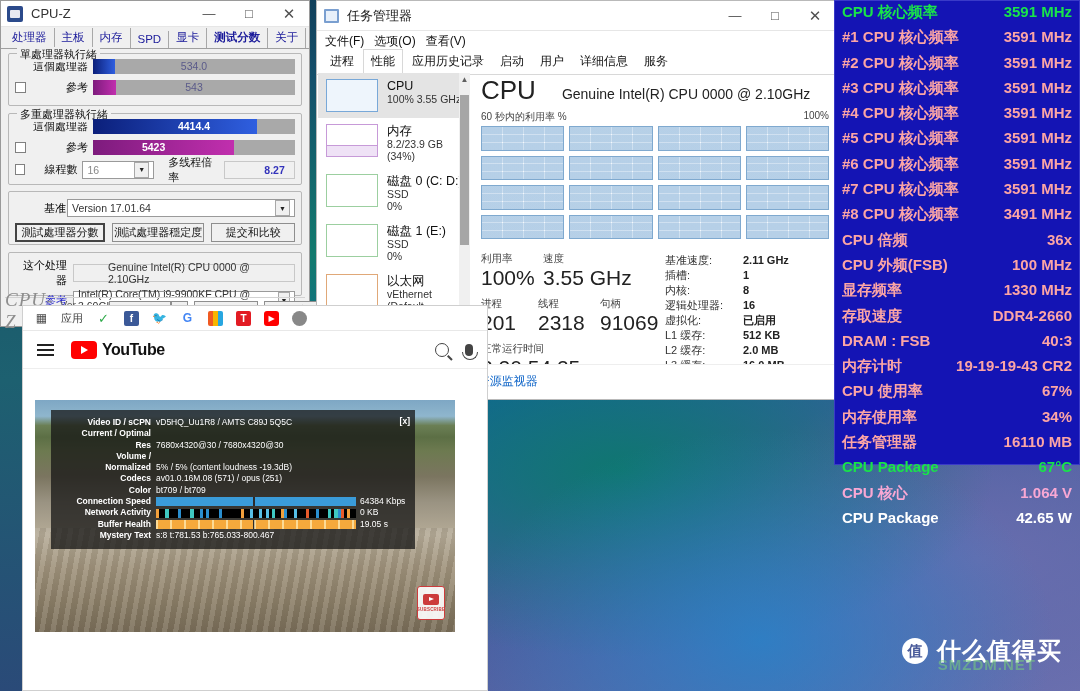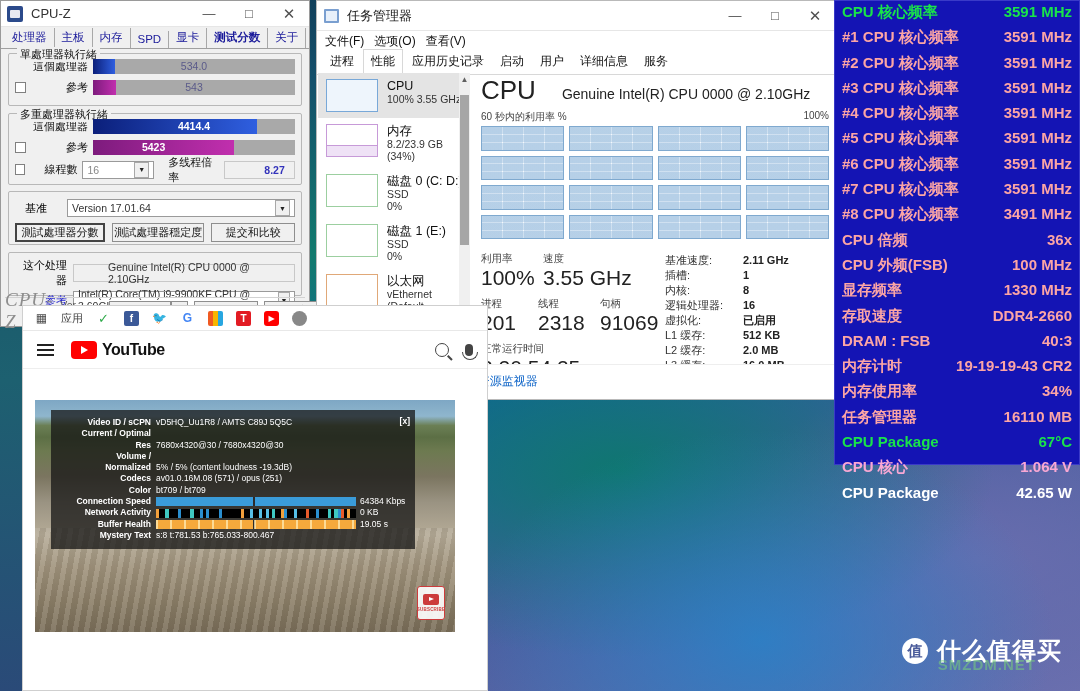--- a/index.html
+++ b/index.html
@@ -276,21 +276,21 @@
         <span style="color:#888">16</span>
         <span class="combo-arrow">▼</span>
       </div>
       <span style="font-size:11px;color:#111;margin-left:14px">多线程倍率</span>
       <div class="fld ro" style="width:74px;margin-left:6px;color:#3333bb;font-weight:bold">8.27</div>
     </div>
   </div>
 
   <div class="group" style="left:7px;top:190px;right:7px;height:54px;">
     <div style="display:flex;align-items:center;margin:7px 6px 0 6px">
-      <span style="font-size:11px;width:52px;text-align:right;padding-right:20px">基准</span>
+      <span style="font-size:11px;width:52px;text-align:right;padding-right:1px">基准</span>
       <div class="fld" style="flex:1">
         <span>Version 17.01.64</span>
         <span class="combo-arrow">▼</span>
       </div>
     </div>
     <div style="display:flex;gap:7px;margin:6px 6px 0 6px;height:19px">
       <div class="btn def" style="flex:1">測試處理器分數</div>
       <div class="btn" style="flex:1.05">測試處理器穩定度</div>
       <div class="btn" style="flex:.95">提交和比较</div>
     </div>
@@ -654,20 +654,24 @@
     </div>
     <div class="orow">
       <span class="ok c-yellow">DRAM : FSB</span>
       <span class="ov c-yellow">40:3</span>
     </div>
     <div class="orow">
       <span class="ok c-yellow">内存计时</span>
       <span class="ov c-yellow">19-19-19-43 CR2</span>
     </div>
     <div class="orow">
+      <span class="ok c-yellow">CPU 使用率</span>
+      <span class="ov c-yellow">67%</span>
+    </div>
+    <div class="orow">
       <span class="ok c-yellow">内存使用率</span>
       <span class="ov c-yellow">34%</span>
     </div>
     <div class="orow">
       <span class="ok c-yellow">任务管理器</span>
       <span class="ov c-yellow">16110 MB</span>
     </div>
     <div class="orow">
       <span class="ok c-green">CPU Package</span>
       <span class="ov c-green">67°C</span>

